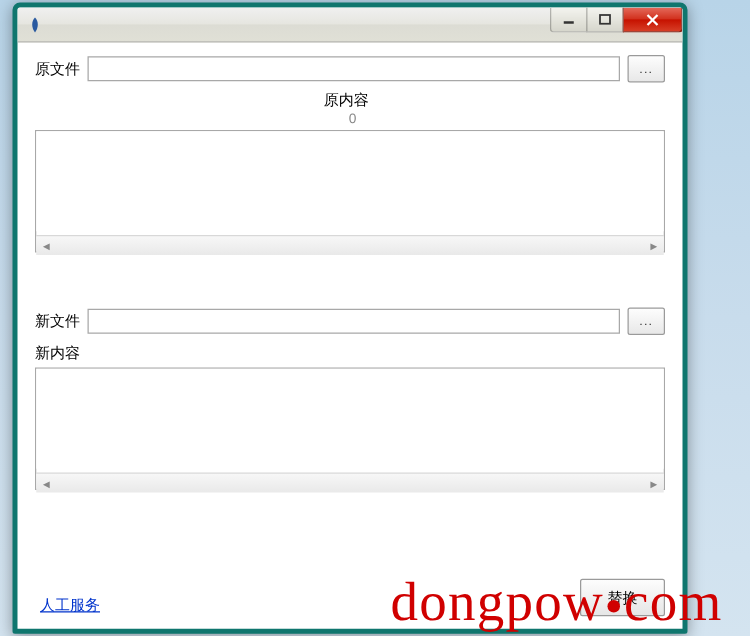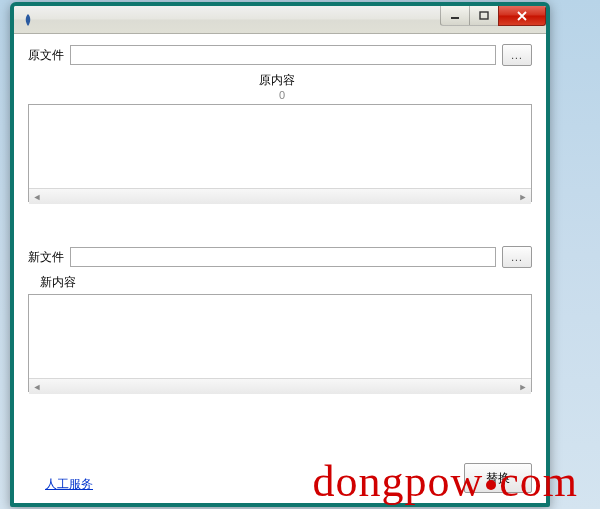--- a/index.html
+++ b/index.html
@@ -157,21 +157,21 @@
 
   .checkbox-row {
     display: flex;
     align-items: center;
     margin-top: 6px;
   }
   .checkbox-row input { margin-right: 4px; }
 
   .footer {
     position: absolute;
-    left: 31px;
+    left: 18px;
     right: 14px;
     bottom: 10px;
     display: flex;
     align-items: flex-end;
   }
   .link {
     color: #0033cc;
     text-decoration: underline;
   }
   .spacer { flex: 1; }
@@ -259,21 +259,21 @@
     </div>
 
     <div class="gap"></div>
 
     <div class="row">
       <span class="label">新文件</span>
       <input class="text-input" type="text" value="" style="">
       <div class="browse-btn">...</div>
     </div>
 
-    <div class="row" style="margin-bottom:3px;margin-left:12px;">
+    <div class="row" style="margin-bottom:3px;">
       <span class="label">新内容</span>
     </div>
     <div class="ta-wrap">
       <textarea class="ta" style=""></textarea>
       <div class="hscroll">
         <span class="arrow left">◄</span>
         <span class="arrow right">►</span>
       </div>
     </div>
 

